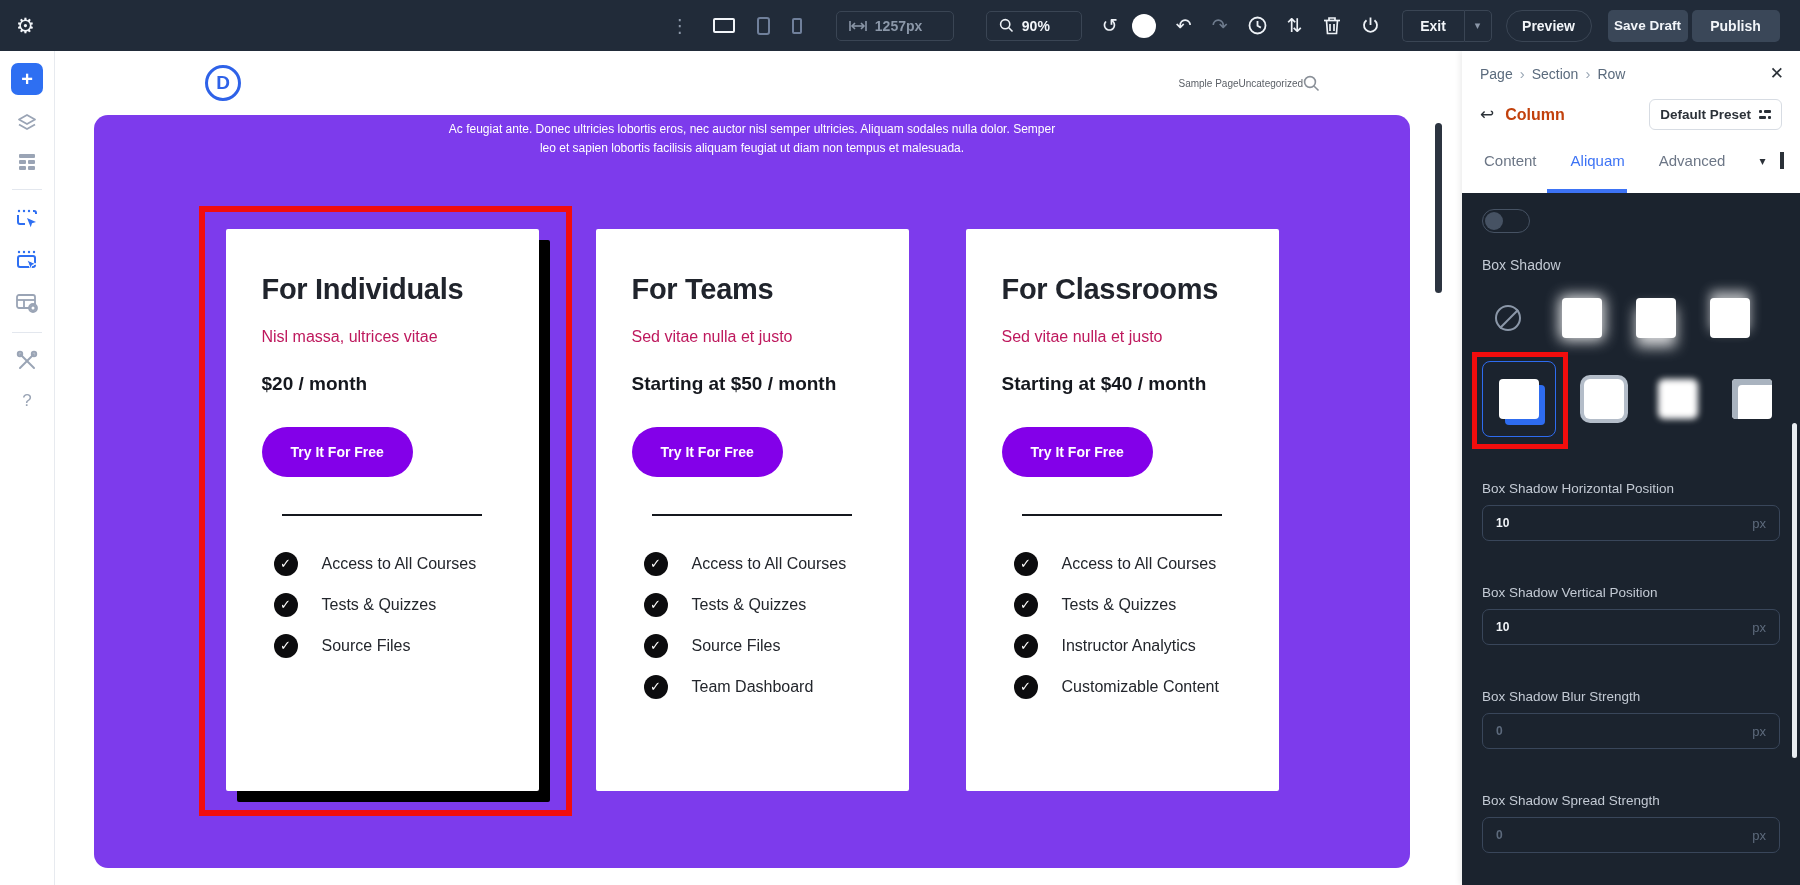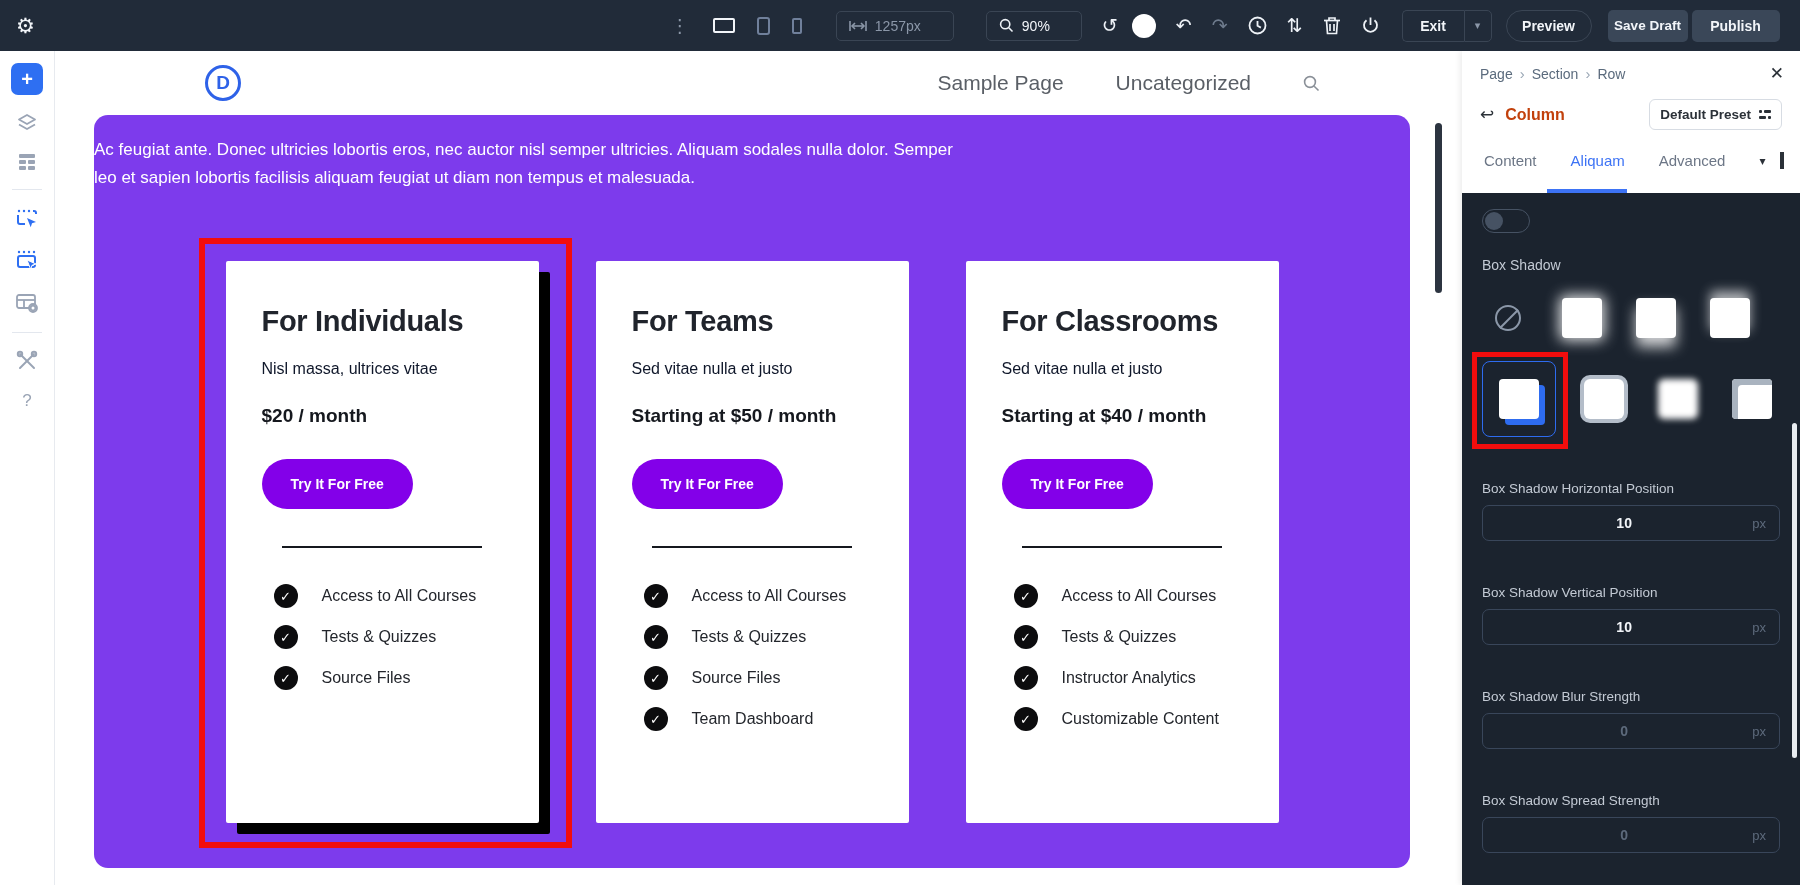--- a/index.html
+++ b/index.html
@@ -10,21 +10,21 @@
   .toolbar { position:absolute; left:0; top:0; width:1800px; height:51px;
     background:#212b39; display:flex; align-items:center; color:#eef2f7; z-index:50; }
   .tb-gear { margin-left:16px; font-size:21px; color:#f2f5f9; cursor:pointer; }
   .tb-dots { margin-left:636px; color:#8b97a8; font-size:18px; letter-spacing:0; cursor:pointer; }
   .dev-icons { display:flex; align-items:center; gap:22px; margin-left:24px; }
   .dev { display:flex; align-items:center; justify-content:center; cursor:pointer; }
   .desktop-shape { width:22px; height:15px; border:2px solid #f2f5f9; border-radius:2px; }
   .tablet-shape { width:13px; height:18px; border:2px solid #70809b; border-radius:3px; }
   .phone-shape { width:10px; height:16px; border:2px solid #70809b; border-radius:2px; }
   .tb-input { display:flex; align-items:center; gap:8px; border:1px solid #3a4554; border-radius:5px;
-    height:30px; padding:0 12px; margin-left:34px; }
+    height:30px; padding:0 12px; margin-left:34px;font-weight:bold; }
   .tb-input.widthbox { width:118px; color:#8b97a8; }
   .tb-input.zoombox { width:96px; margin-left:32px; color:#f2f5f9; }
   .tb-input span.val { font-size:14px; }
   .tb-icon { color:#eef2f7; font-size:19px; margin-left:20px; cursor:pointer; display:flex; align-items:center; }
   .tb-icon.gray { color:#6e7b8d; }
   .tb-circle { width:24px; height:24px; border-radius:50%; background:#fff; margin-left:14px; cursor:pointer; }
   .tb-btn { height:32px; border:1px solid #3a4554; border-radius:16px; background:transparent;
     color:#f2f5f9; font-size:14px; font-weight:bold; display:flex; align-items:center; justify-content:center;
     cursor:pointer; font-family:inherit; }
   .exit-wrap { display:flex; margin-left:22px; }
@@ -43,33 +43,33 @@
   .sb-icon { margin-top:16px; color:#9aa4b5; cursor:pointer; display:flex; align-items:center; justify-content:center; }
   .sb-icon svg { display:block; }
   .sb-div { width:30px; border-top:1px solid #e3e7ee; margin-top:16px; }
   .sb-help { font-size:17px; color:#9aa4b5; margin-top:18px; cursor:pointer; }
 
   
   .canvas { position:absolute; left:55px; top:51px; width:1393px; height:834px; background:#fff; overflow:hidden; }
   .page-header { position:absolute; left:0; top:0; width:100%; height:64px; display:flex; align-items:center; }
   .divi-logo { margin-left:150px; width:36px; height:36px; border:3px solid #2e62e8; border-radius:50%;
     color:#2e62e8; font-weight:bold; font-size:19px; display:flex; align-items:center; justify-content:center; }
-  .ph-right { margin-left:auto; display:flex; align-items:center; gap:52px; padding-right:128px;
-    color:#5a5f66; font-size:21px; }
+  .ph-right { margin-left:auto; display:flex; align-items:center; padding-right:128px;
+    color:#5a5f66; font-size:10px; }
   .ph-search { color:#8a9098; }
   .page-section { position:absolute; left:39px; top:64px; width:1316px; height:753px;
     background:#7d3bec; border-radius:14px; overflow:hidden; }
-  .intro { color:#fff; text-align:left; font-size:17px; line-height:1.62; margin-top:21px; }
+  .intro { color:#fff; text-align:center; font-size:12px; line-height:1.62; margin-top:5px; }
   .cards { display:flex; justify-content:center; gap:57px; margin-top:70px; }
   .card { width:313px; height:562px; background:#fff; border-radius:2px; padding:44px 36px 0 36px; position:relative; }
   .card.shadowed { box-shadow:11px 11px 0 0 #000; }
   .sel-ring { position:absolute; left:-27px; top:-23px; right:-33px; bottom:-25px;
     border:6px solid #f20d0d; pointer-events:none; z-index:5; }
   .card-title { font-size:29px; font-weight:bold; color:#20242c; letter-spacing:-0.3px; }
-  .card-sub { margin-top:22px; font-size:16px; color:#0f172a; }
+  .card-sub { margin-top:22px; font-size:16px; color:#be185d; }
   .card-price { margin-top:27px; font-size:19px; font-weight:bold; color:#15181e; }
   .card-btn { margin-top:32px; display:inline-block; background:#8300e9; color:#fff; font-weight:bold;
     font-size:14px; border:none; border-radius:28px; padding:17px 29px; cursor:pointer; font-family:inherit; }
   .card-div { margin:37px auto 0 auto; width:83%; border-top:2px solid #15181e; }
   .feat-list { margin-top:36px; display:flex; flex-direction:column; gap:17px; }
   .feat { display:flex; align-items:center; gap:24px; margin-left:12px; }
   .check { width:24px; height:24px; min-width:24px; border-radius:50%; background:#0c0c0e; color:#fff;
     font-size:13px; display:flex; align-items:center; justify-content:center; }
   .feat-label { font-size:16px; color:#23262c; }
   .canvas-scrollbar { position:absolute; right:6px; top:72px; width:7px; height:170px;
@@ -126,21 +126,21 @@
   .ring-border { box-shadow:0 0 0 4px #b4bdc9; border-radius:6px; }
   .blurry { filter:blur(3px); border-radius:6px; }
   .inset-shadow { box-shadow:inset 6px 6px 0 0 #a9b3bf; }
 
   .field { margin-top:44px; }
   .field:first-of-type { margin-top:24px; }
   .f-label { font-size:13.5px; color:#c3cad4; }
   .f-input { margin-top:9px; height:36px; border:1px solid #39465a; border-radius:7px; display:flex;
     align-items:center; padding:0 13px; }
   .f-input input { flex:1; background:transparent; border:none; outline:none; color:#f2f5f9;
-    font-size:14px; font-weight:bold; font-family:inherit; width:100%;text-align:center; }
+    font-size:12px; font-weight:bold; font-family:inherit; width:100%; }
   .f-input input.muted { color:#5d6a7c; }
   .f-unit { color:#5d6a7c; font-size:13px; }
 
   .swatch-zone { position:relative; margin-top:14px; }
   .swatch-red-ring { position:absolute; left:-15px; top:-12px; right:-17px; bottom:-12px;
     border:5px solid #f20d0d; pointer-events:none; }
   .swatch-row { display:flex; align-items:center; }
   .eyedrop { width:44px; height:44px; background:#05070a; border-radius:10px; display:flex; align-items:center;
     justify-content:center; cursor:pointer; }
   .swatches { display:flex; gap:8px; margin-left:14px; align-items:center; }

